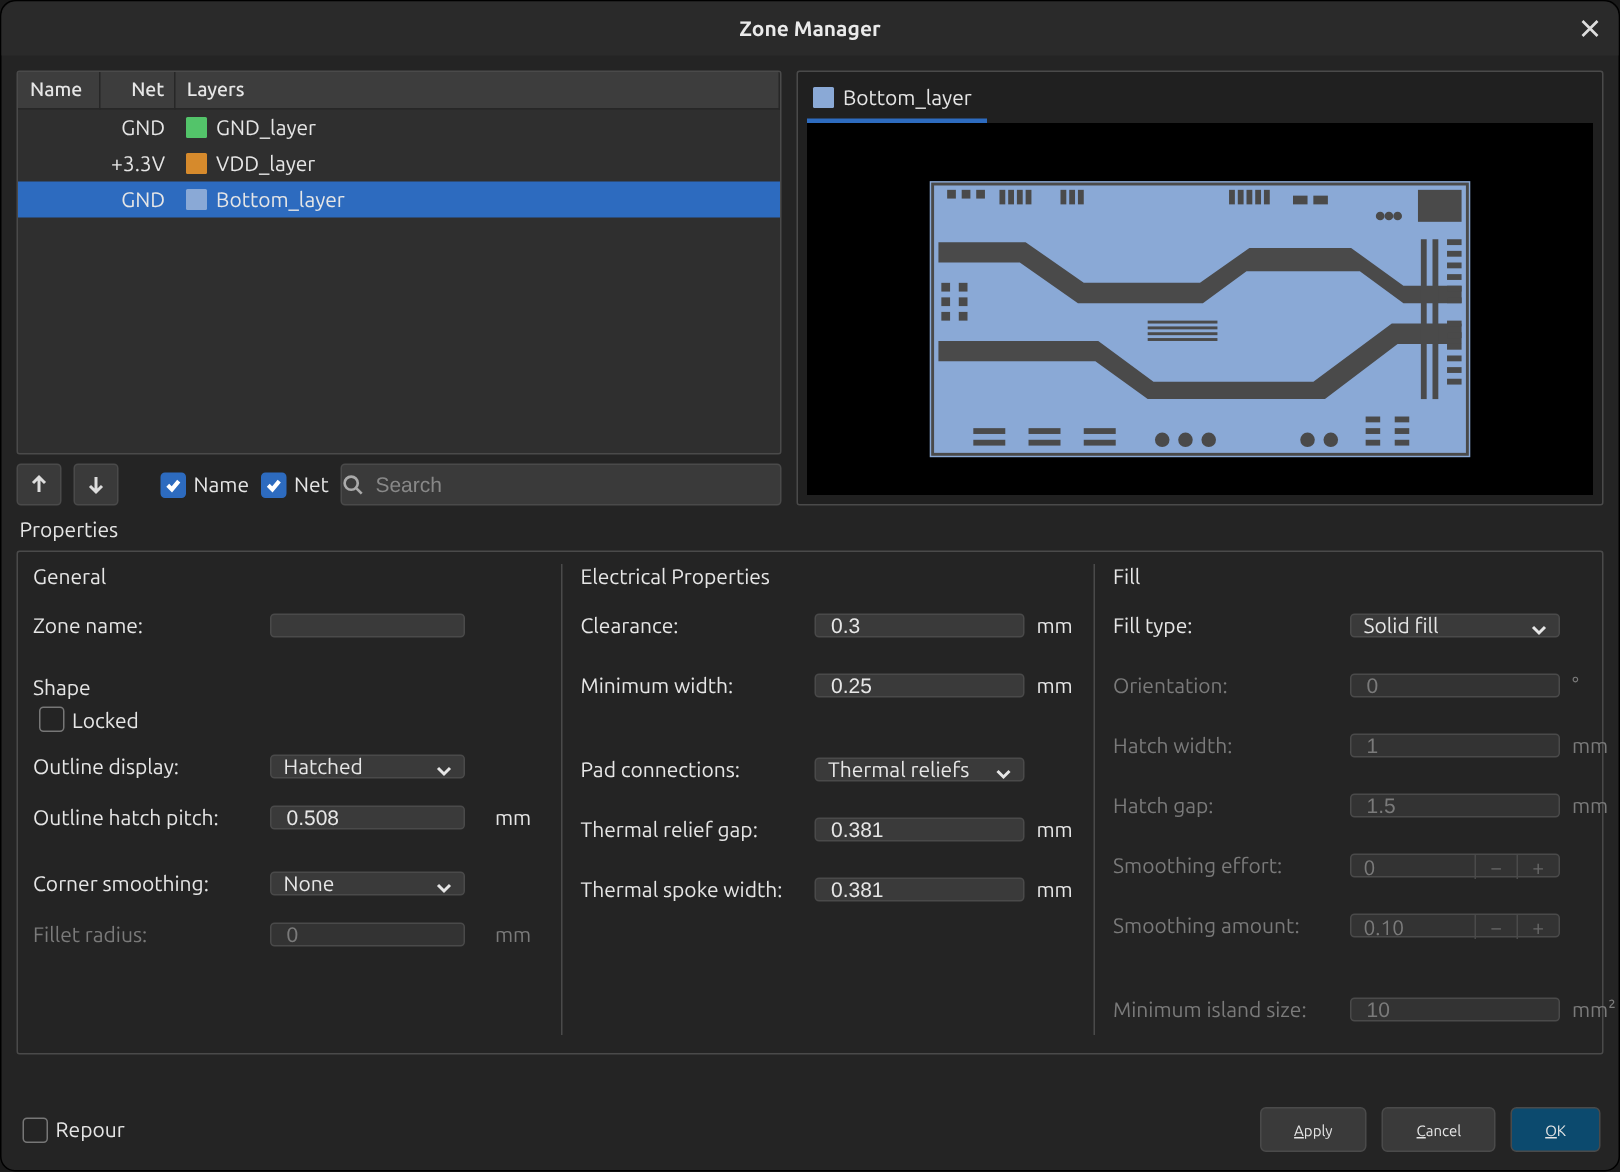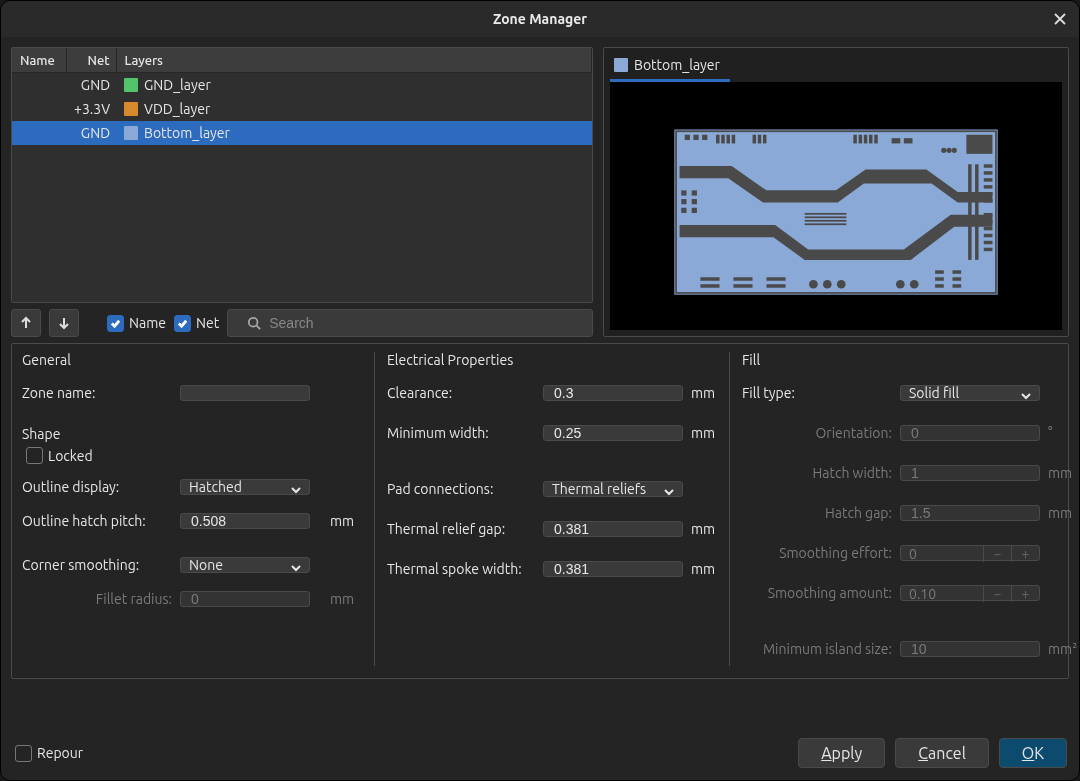--- a/index.html
+++ b/index.html
@@ -56,21 +56,21 @@
     flex: 1; padding: 10px 10px 6px 10px;
     display: flex; flex-direction: column; gap: 6px;
     overflow: hidden;
   }
   .top-row {
     display: flex; gap: 10px;
     height: 290px;
   }
   
   .zone-list-panel {
-    width: 582px;
+    width: 510px;
     display: flex; flex-direction: column; gap: 6px;
   }
   .table-wrap {
     flex: 1;
     background: var(--bg-panel);
     border: 1px solid var(--border);
     border-radius: 2px;
     overflow: hidden;
   }
   table.zones {
@@ -116,21 +116,21 @@
     background: #2d6bbf;
     display: flex; align-items: center; justify-content: center;
     border: 1px solid #2d6bbf;
   }
   .chkbox.uc { background: transparent; border-color: #777; }
   .chkbox svg { width: 11px; height: 11px; stroke: #fff; stroke-width: 3; fill: none; }
   .search {
     flex: 1;
     display: flex; align-items: center; gap: 6px;
     background: var(--bg-field); border: 1px solid var(--border);
-    border-radius: 3px; height: 28px; padding: 0 19px;
+    border-radius: 3px; height: 28px; padding: 0 0;
   }
   .search svg { width: 14px; height: 14px; stroke: #aaa; fill: none; stroke-width: 2; }
   .search input {
     flex: 1; background: transparent; border: none; outline: none;
     color: var(--fg); font-size: 14px;
   }
   .search input::placeholder { color: #888; }
   
   .preview-panel {
     flex: 1;
@@ -172,21 +172,21 @@
   .section-head { font-size: 14px; padding-bottom: 2px; }
   .field-row {
     display: grid;
     grid-template-columns: 1fr auto auto;
     align-items: center;
     gap: 8px;
     min-height: 34px;
   }
   .field-row.gen { grid-template-columns: auto 1fr; }
   .label { font-size: 14px; white-space: nowrap; }
-  .label.disabled { color: var(--fg-disabled); text-align: right; }
+  .label.disabled { color: var(--fg-disabled); }
   .unit { width: 32px; font-size: 14px; }
   .unit.disabled { color: var(--fg-disabled); }
   .input, .select, .spinner {
     height: 16px;
     background: var(--bg-field); border: 1px solid var(--border);
     border-radius: 3px;
     color: var(--fg);
     padding: 0 8px;
     font-size: 14px;
     display: flex; align-items: center;
@@ -217,21 +217,21 @@
     display: flex; align-items: center; justify-content: space-between;
     padding: 8px 12px 12px 14px;
   }
   .footer .right { display: flex; gap: 10px; }
   .btn-std {
     height: 30px; padding: 0 22px;
     background: var(--bg-field); border: 1px solid var(--border);
     border-radius: 4px;
     display: flex; align-items: center; justify-content: center;
     cursor: pointer; color: var(--fg);
-    font-size: 16px;
+    font-size: 10px;
   }
   .btn-std.default { background: #0c4a6e; }
   .mnemonic { text-decoration: underline; }
 </style>
 </head>
 <body>
 
 <div class="window">
   <div class="titlebar">
     <span class="title">Zone Manager</span>
@@ -423,20 +423,21 @@
                   <rect x="150" y="100" width="48" height="2"></rect>
                   <rect x="150" y="104" width="48" height="2"></rect>
                   <rect x="150" y="108" width="48" height="2"></rect>
               </g>
             </g>
           </svg>
         </div>
       </div>
     </div>
 
+    <div class="props-title">Properties</div>
     <div class="props-frame">
 
       <div class="col col1">
         <div class="section-head">General</div>
         <div class="field-row gen">
           <span class="label">Zone name:</span>
           <div class="input" style="flex:1">
               <input value="" style="">
             </div>
         </div>

